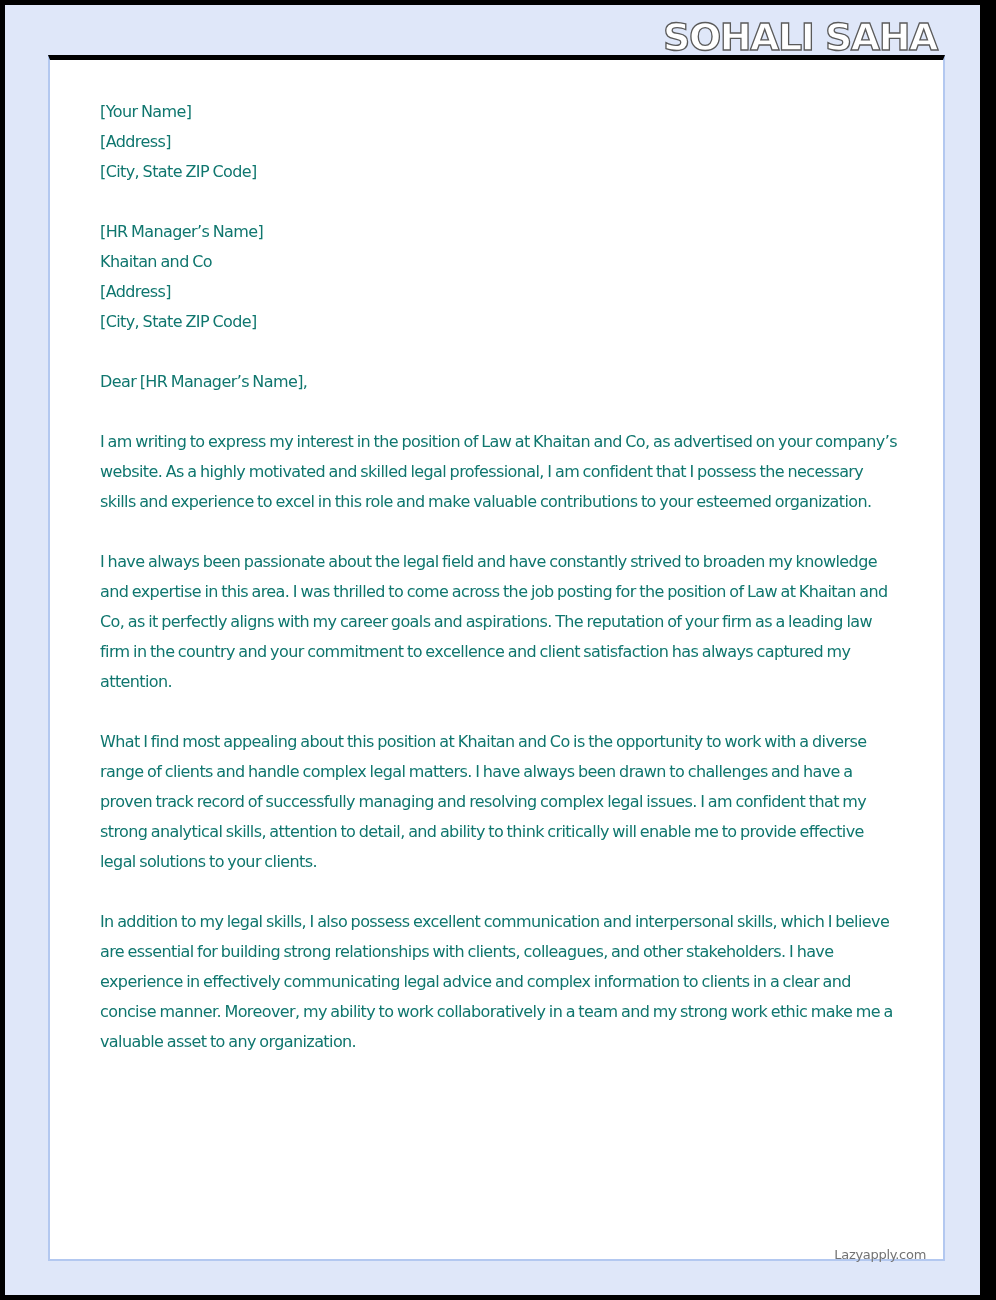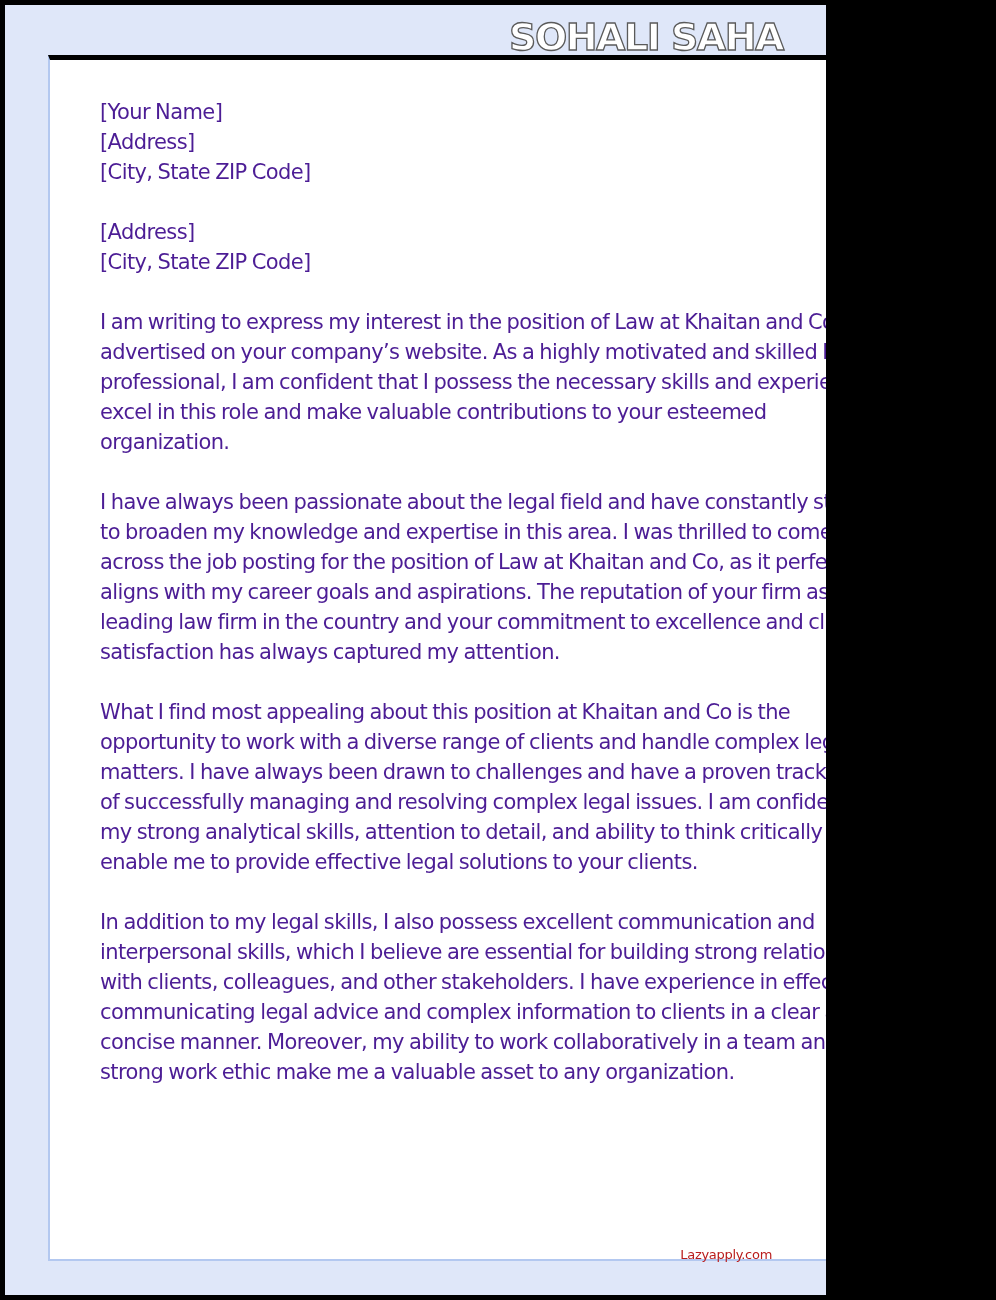--- a/index.html
+++ b/index.html
@@ -2,21 +2,21 @@
 <html><head>
 <meta charset="utf-8">
 <style>
   html, body { margin: 0; padding: 0; }
   body {
     width: 996px; height: 1300px; overflow: hidden; position: relative;
     background: #000;
     font-family: "DejaVu Sans", sans-serif;
   }
   .frame {
-    position: absolute; left: 5px; top: 5px; width: 821px; height: 1290px;
+    position: absolute; left: 5px; top: 5px; width: 975px; height: 1290px;
     background: #dfe7f9; overflow: hidden;
   }
   .title {
     position: absolute; right: 43px; top: 10px;
     font-family: "DejaVu Sans", sans-serif;
     font-size: 38px; letter-spacing: -1.5px; line-height: 44px;
     color: #ffffff;
     -webkit-text-stroke: 1.3px #5a5a5a;
     margin: 0;
   }
@@ -24,50 +24,53 @@
     position: absolute; left: 43px; top: 50px; width: 897px; height: 1206px;
     background: #ffffff;
     border-top: 5px solid #000;
     border-left: 2px solid #b3c8f0;
     border-right: 2px solid #b3c8f0;
     border-bottom: 2px solid #b3c8f0;
     box-sizing: border-box;
   }
   .content {
     position: absolute; left: 95px; top: 92px; width: 800px;
-    font-size: 21px; line-height: 30px; color: #4c1d95;
+    font-size: 16px; line-height: 30px; color: #0f766e;
     font-family: "DejaVu Sans", sans-serif;
     letter-spacing: -0.6px; word-spacing: -1px;
     z-index: 2;
   }
   .content p { margin: 0 0 30px 0; }
   .content .line { display: block; }
   .watermark {
     position: absolute; right: 54px; top: 1242px;
-    font-size: 13px; color: #b91c1c; z-index: 3;
+    font-size: 13px; color: #737373; z-index: 3;
     font-family: "DejaVu Sans", sans-serif; letter-spacing: -0.3px;
   }
 </style>
 </head>
 <body>
 
 <div class="frame">
   <h1 class="title">SOHALI SAHA</h1>
   <div class="page"></div>
 
   <div class="content">
     <p>
       <span class="line">[Your Name]</span>
       <span class="line">[Address]</span>
       <span class="line">[City, State ZIP Code]</span>
     </p>
     <p>
+      <span class="line">[HR Manager’s Name]</span>
+      <span class="line">Khaitan and Co</span>
       <span class="line">[Address]</span>
       <span class="line">[City, State ZIP Code]</span>
     </p>
+    <p>Dear [HR Manager’s Name],</p>
     <p>I am writing to express my interest in the position of Law at Khaitan and Co, as advertised on your company’s website. As a highly motivated and skilled legal professional, I am confident that I possess the necessary skills and experience to excel in this role and make valuable contributions to your esteemed organization.</p>
     <p>I have always been passionate about the legal field and have constantly strived to broaden my knowledge and expertise in this area. I was thrilled to come across the job posting for the position of Law at Khaitan and Co, as it perfectly aligns with my career goals and aspirations. The reputation of your firm as a leading law firm in the country and your commitment to excellence and client satisfaction has always captured my attention.</p>
     <p>What I find most appealing about this position at Khaitan and Co is the opportunity to work with a diverse range of clients and handle complex legal matters. I have always been drawn to challenges and have a proven track record of successfully managing and resolving complex legal issues. I am confident that my strong analytical skills, attention to detail, and ability to think critically will enable me to provide effective legal solutions to your clients.</p>
     <p>In addition to my legal skills, I also possess excellent communication and interpersonal skills, which I believe are essential for building strong relationships with clients, colleagues, and other stakeholders. I have experience in effectively communicating legal advice and complex information to clients in a clear and concise manner. Moreover, my ability to work collaboratively in a team and my strong work ethic make me a valuable asset to any organization.</p>
   </div>
 
   <div class="watermark">Lazyapply.com</div>
 </div>
 
 </body></html>

